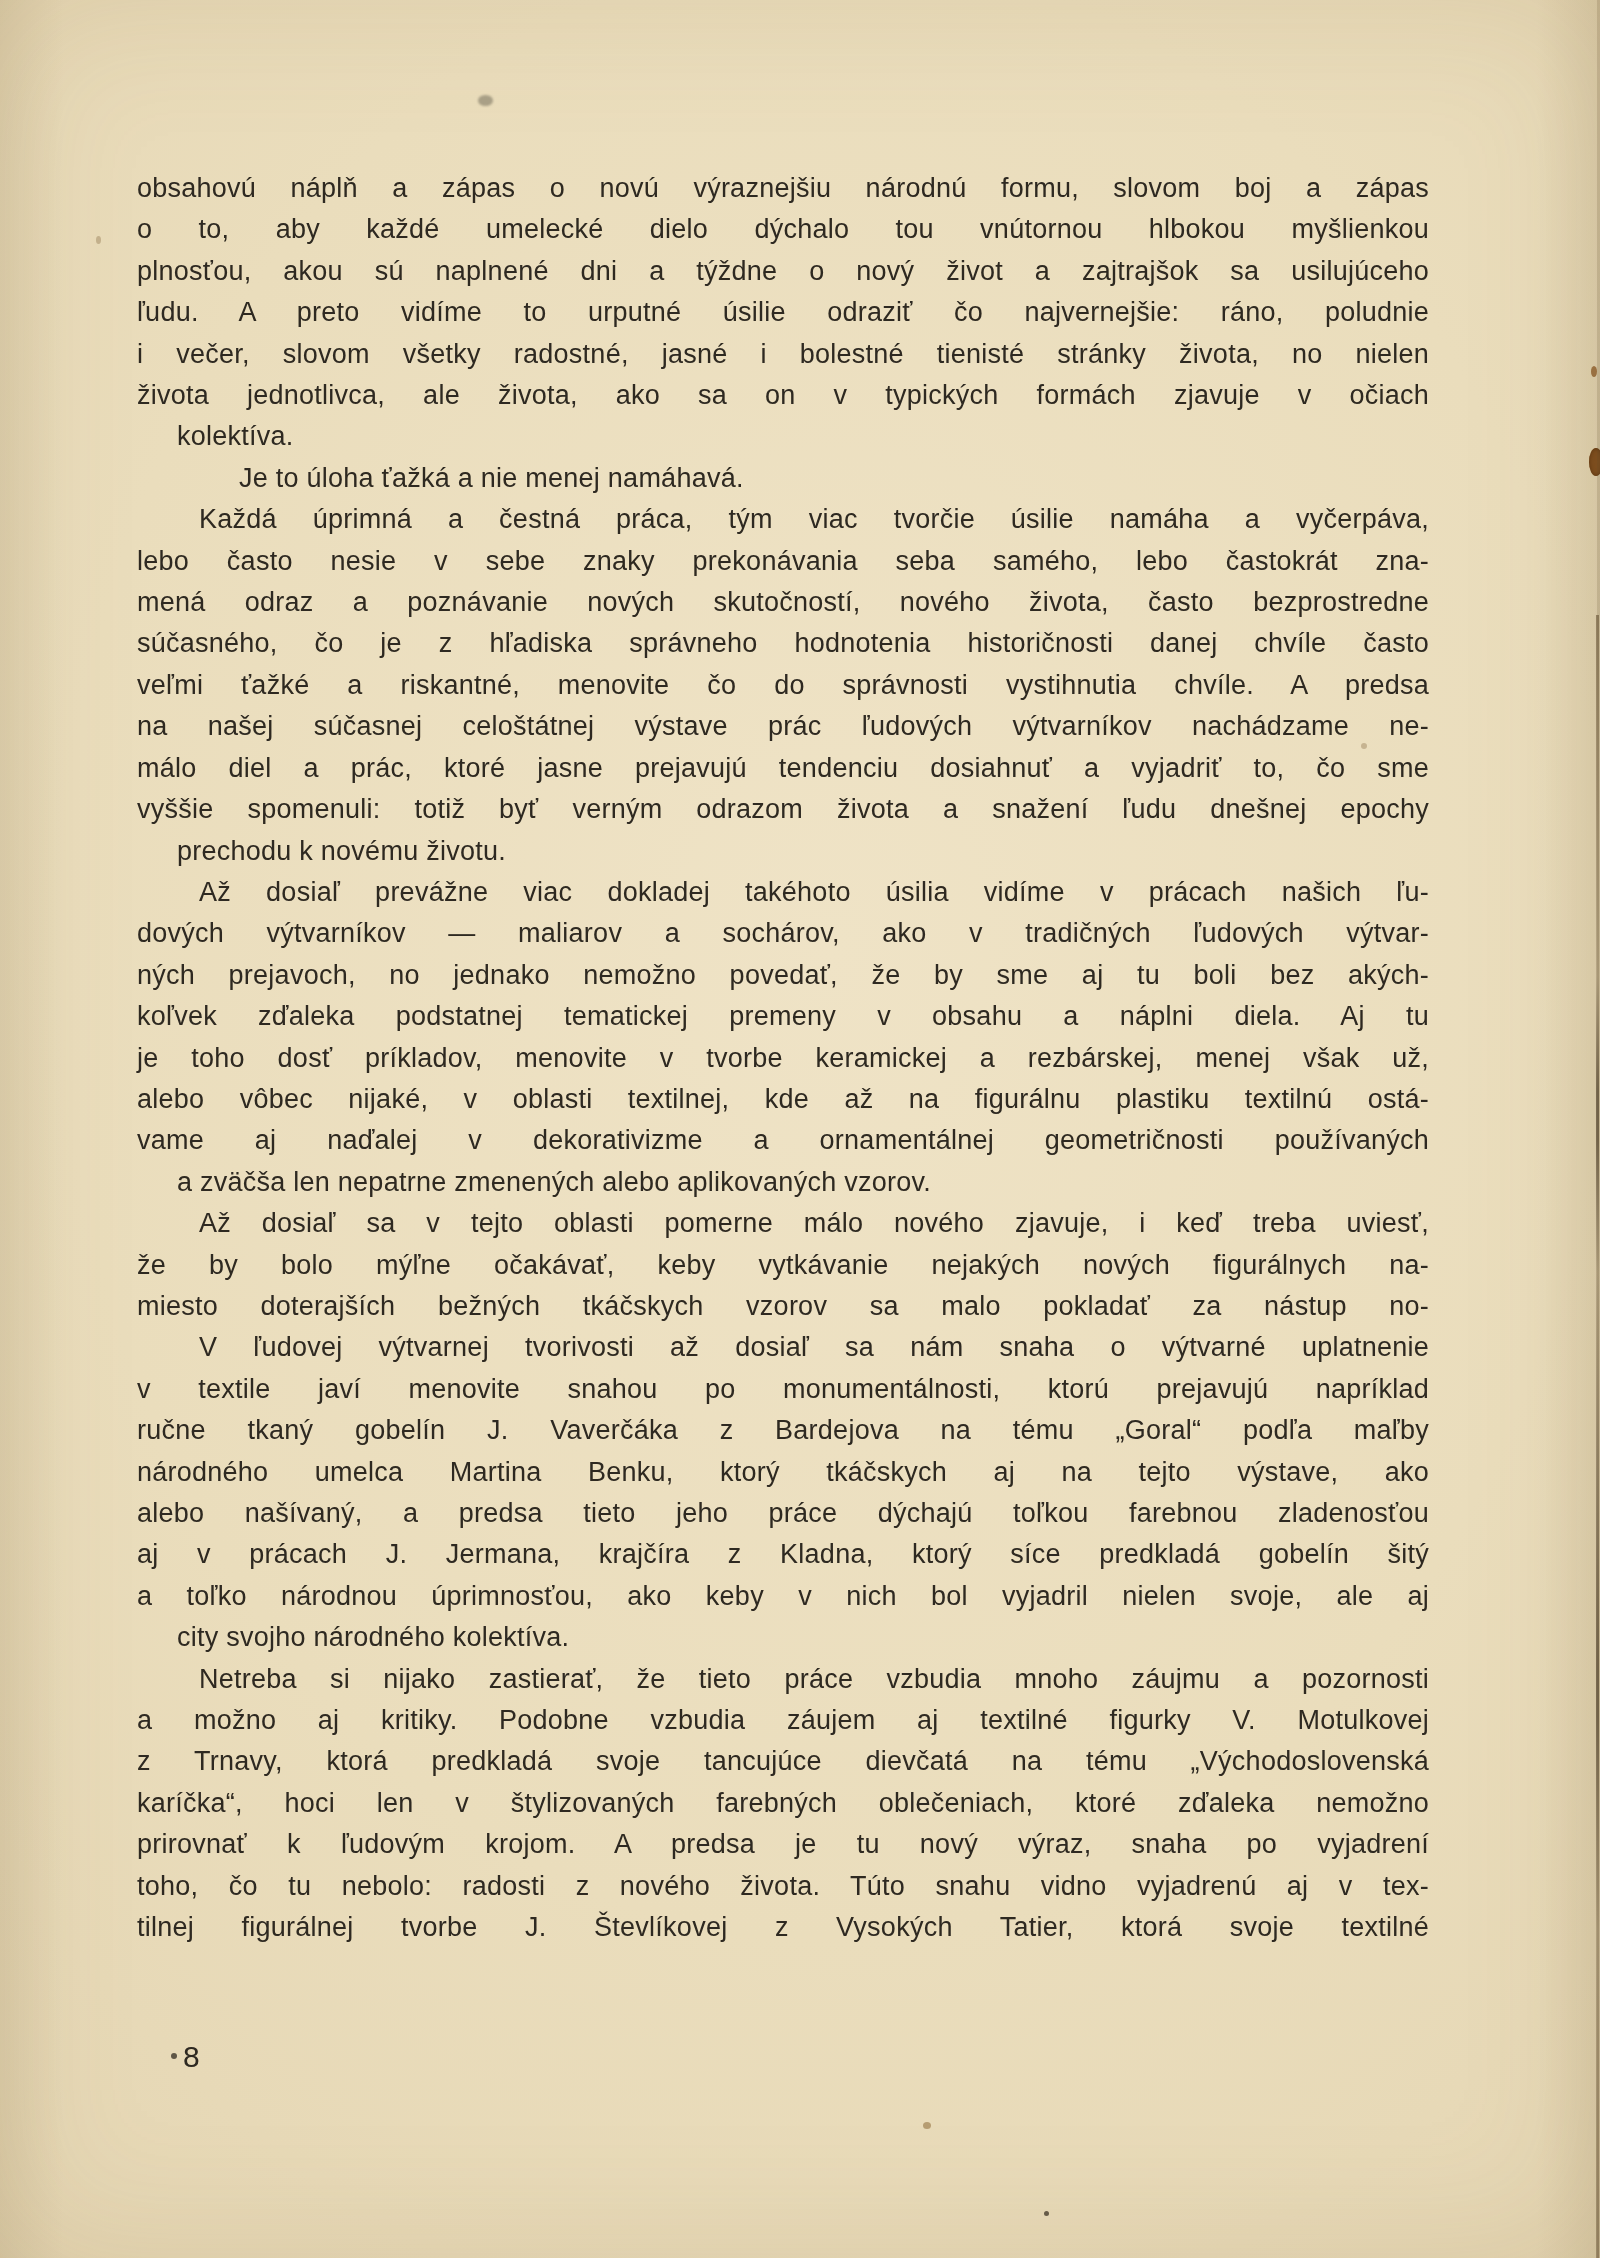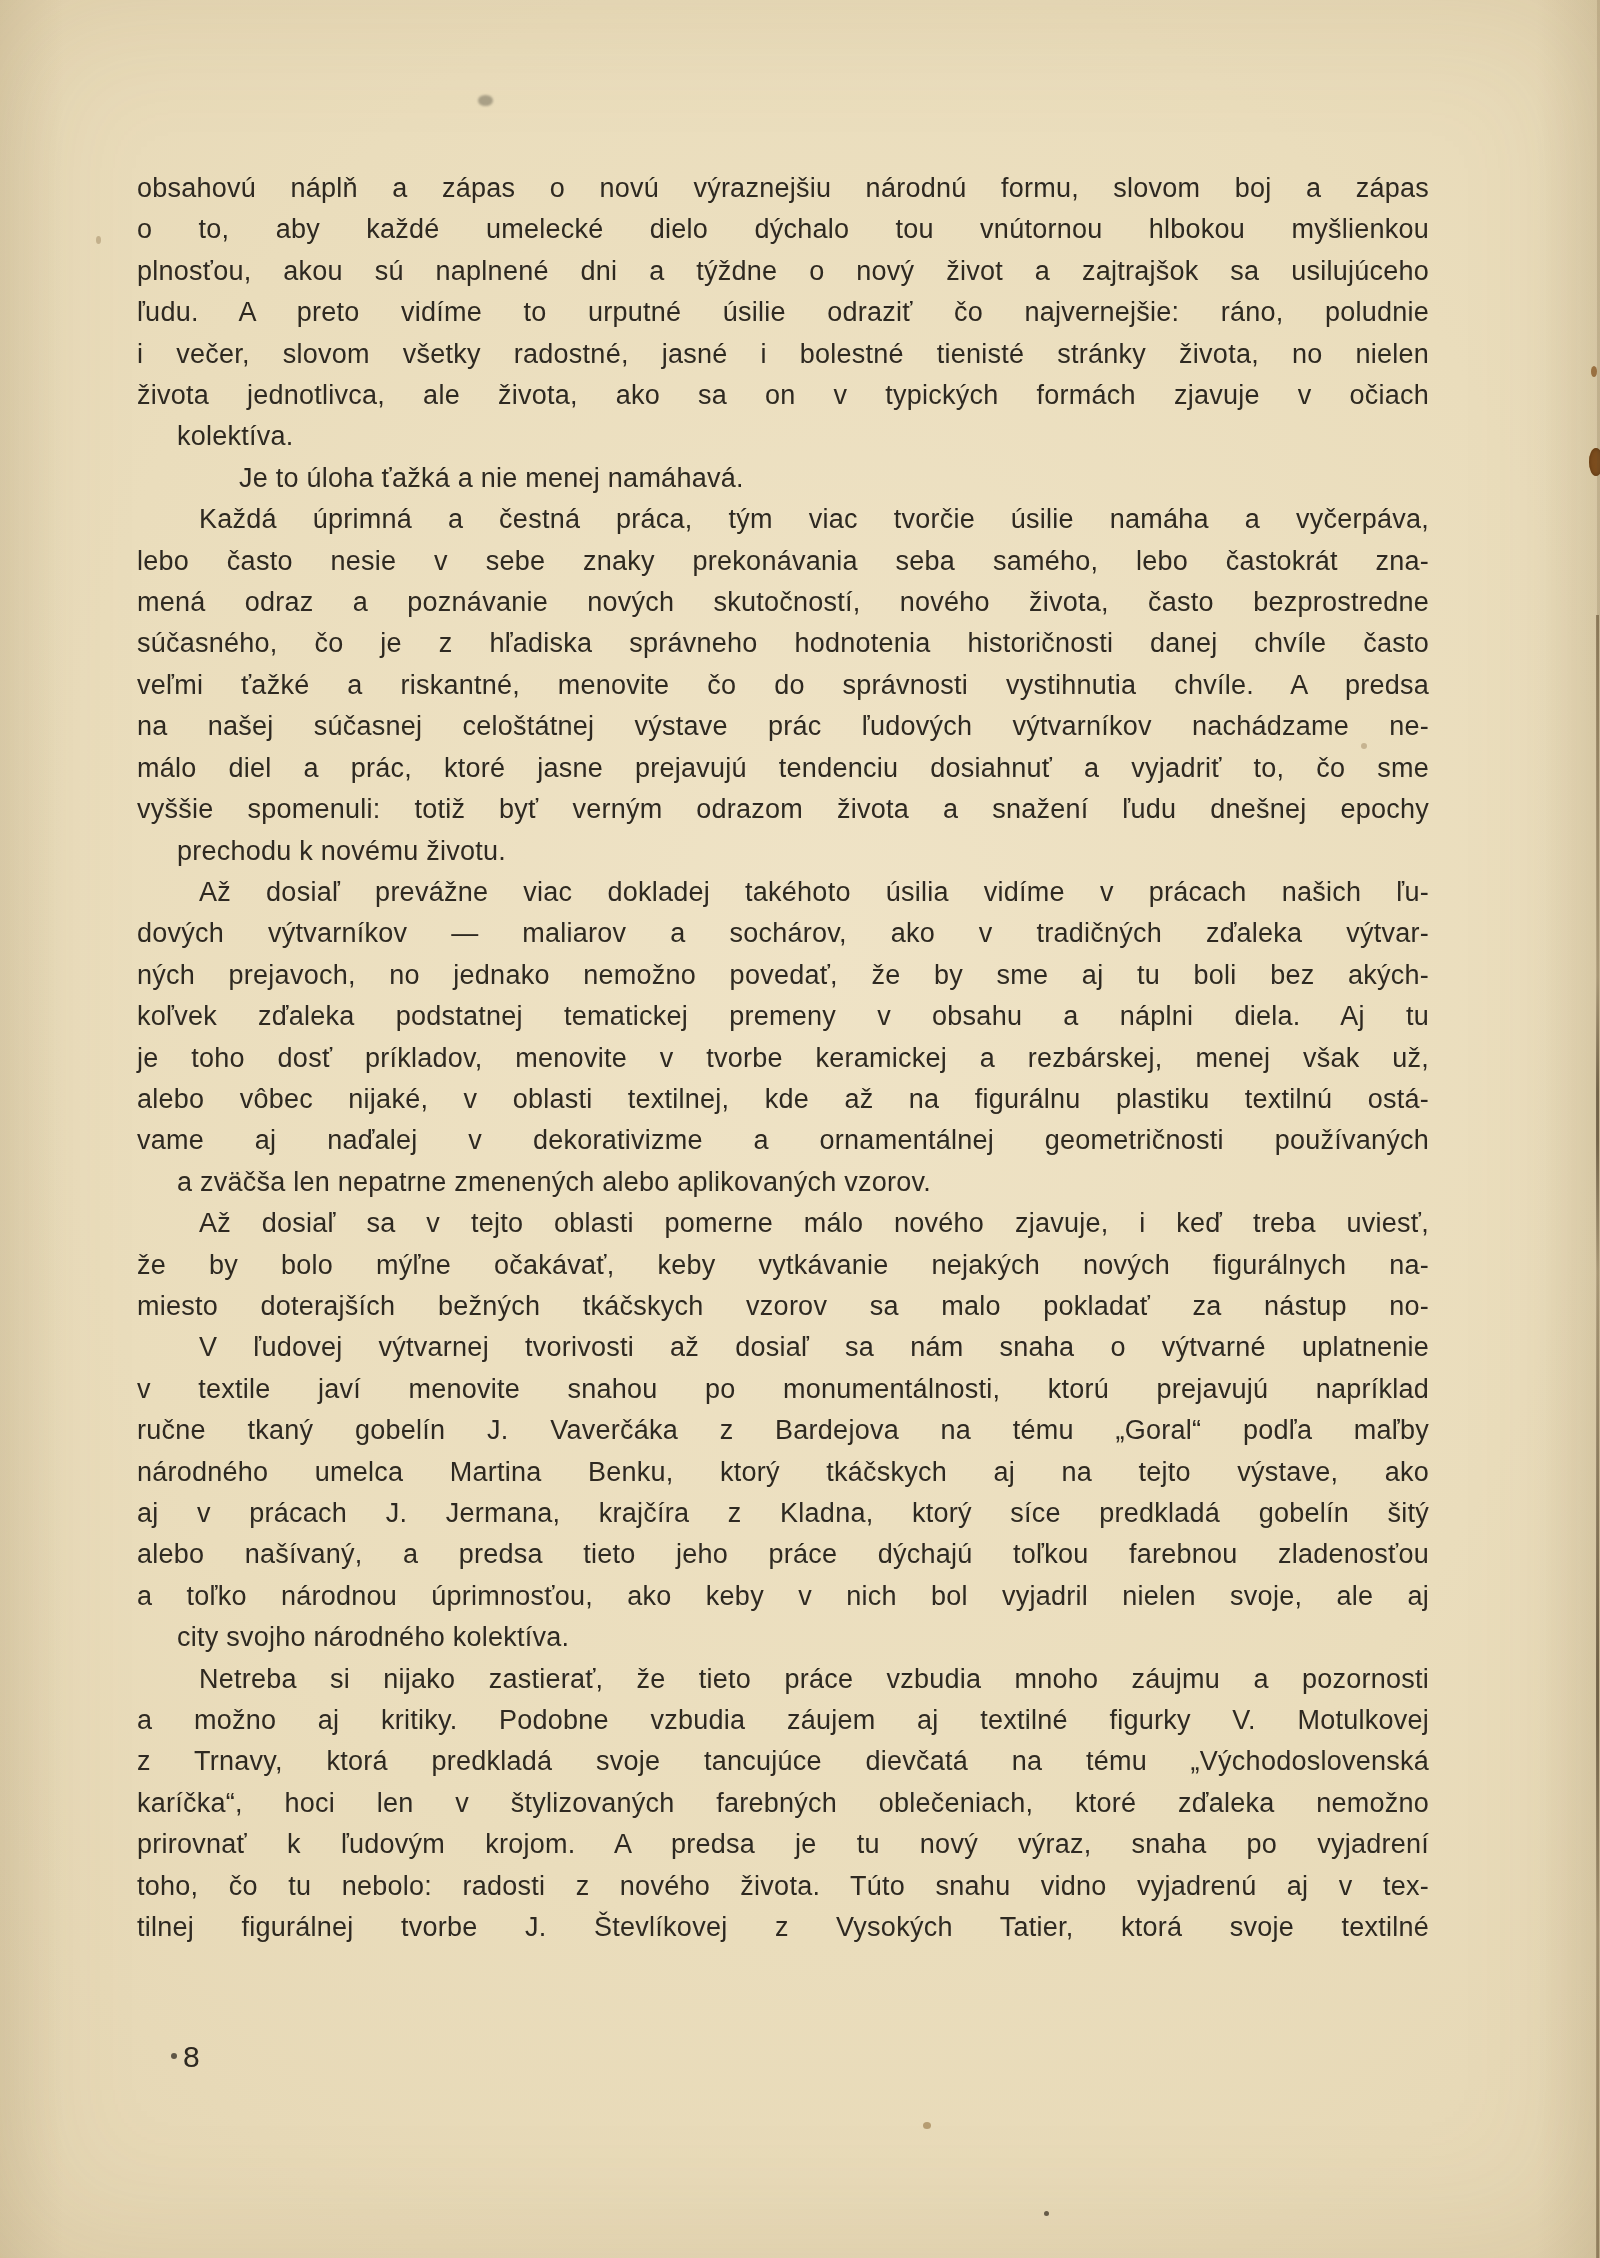--- a/index.html
+++ b/index.html
@@ -112,40 +112,40 @@
         <div class="line">mená odraz a poznávanie nových skutočností, nového života, často bezprostredne</div>
         <div class="line">súčasného, čo je z hľadiska správneho hodnotenia historičnosti danej chvíle často</div>
         <div class="line">veľmi ťažké a riskantné, menovite čo do správnosti vystihnutia chvíle. A predsa</div>
         <div class="line">na našej súčasnej celoštátnej výstave prác ľudových výtvarníkov nachádzame ne-</div>
         <div class="line">málo diel a prác, ktoré jasne prejavujú tendenciu dosiahnuť a vyjadriť to, čo sme</div>
         <div class="line">vyššie spomenuli: totiž byť verným odrazom života a snažení ľudu dnešnej epochy</div>
         <div class="line flush-last">prechodu k novému životu.</div>
       </div>
       <div class="para indent">
         <div class="line">Až dosiaľ prevážne viac dokladej takéhoto úsilia vidíme v prácach našich ľu-</div>
-        <div class="line">dových výtvarníkov — maliarov a sochárov, ako v tradičných zďaleka výtvar-</div>
+        <div class="line">dových výtvarníkov — maliarov a sochárov, ako v tradičných ľudových výtvar-</div>
         <div class="line">ných prejavoch, no jednako nemožno povedať, že by sme aj tu boli bez akých-</div>
         <div class="line">koľvek zďaleka podstatnej tematickej premeny v obsahu a náplni diela. Aj tu</div>
         <div class="line">je toho dosť príkladov, menovite v tvorbe keramickej a rezbárskej, menej však už,</div>
         <div class="line">alebo vôbec nijaké, v oblasti textilnej, kde až na figurálnu plastiku textilnú ostá-</div>
         <div class="line">vame aj naďalej v dekorativizme a ornamentálnej geometričnosti používaných</div>
         <div class="line flush-last">a zväčša len nepatrne zmenených alebo aplikovaných vzorov.</div>
       </div>
       <div class="para indent">
         <div class="line">Až dosiaľ sa v tejto oblasti pomerne málo nového zjavuje, i keď treba uviesť,</div>
         <div class="line">že by bolo mýľne očakávať, keby vytkávanie nejakých nových figurálnych na-</div>
         <div class="line">miesto doterajších bežných tkáčskych vzorov sa malo pokladať za nástup no-</div>
       </div>
       <div class="para indent">
         <div class="line">V ľudovej výtvarnej tvorivosti až dosiaľ sa nám snaha o výtvarné uplatnenie</div>
         <div class="line">v textile javí menovite snahou po monumentálnosti, ktorú prejavujú napríklad</div>
         <div class="line">ručne tkaný gobelín J. Vaverčáka z Bardejova na tému „Goral“ podľa maľby</div>
         <div class="line">národného umelca Martina Benku, ktorý tkáčskych aj na tejto výstave, ako</div>
+        <div class="line">alebo našívaný, a predsa tieto jeho práce dýchajú toľkou farebnou zladenosťou</div>
         <div class="line">aj v prácach J. Jermana, krajčíra z Kladna, ktorý síce predkladá gobelín šitý</div>
-        <div class="line">alebo našívaný, a predsa tieto jeho práce dýchajú toľkou farebnou zladenosťou</div>
         <div class="line">a toľko národnou úprimnosťou, ako keby v nich bol vyjadril nielen svoje, ale aj</div>
         <div class="line flush-last">city svojho národného kolektíva.</div>
       </div>
       <div class="para indent">
         <div class="line">Netreba si nijako zastierať, že tieto práce vzbudia mnoho záujmu a pozornosti</div>
         <div class="line">a možno aj kritiky. Podobne vzbudia záujem aj textilné figurky V. Motulkovej</div>
         <div class="line">z Trnavy, ktorá predkladá svoje tancujúce dievčatá na tému „Východoslovenská</div>
         <div class="line">karíčka“, hoci len v štylizovaných farebných oblečeniach, ktoré zďaleka nemožno</div>
         <div class="line">prirovnať k ľudovým krojom. A predsa je tu nový výraz, snaha po vyjadrení</div>
         <div class="line">toho, čo tu nebolo: radosti z nového života. Túto snahu vidno vyjadrenú aj v tex-</div>

